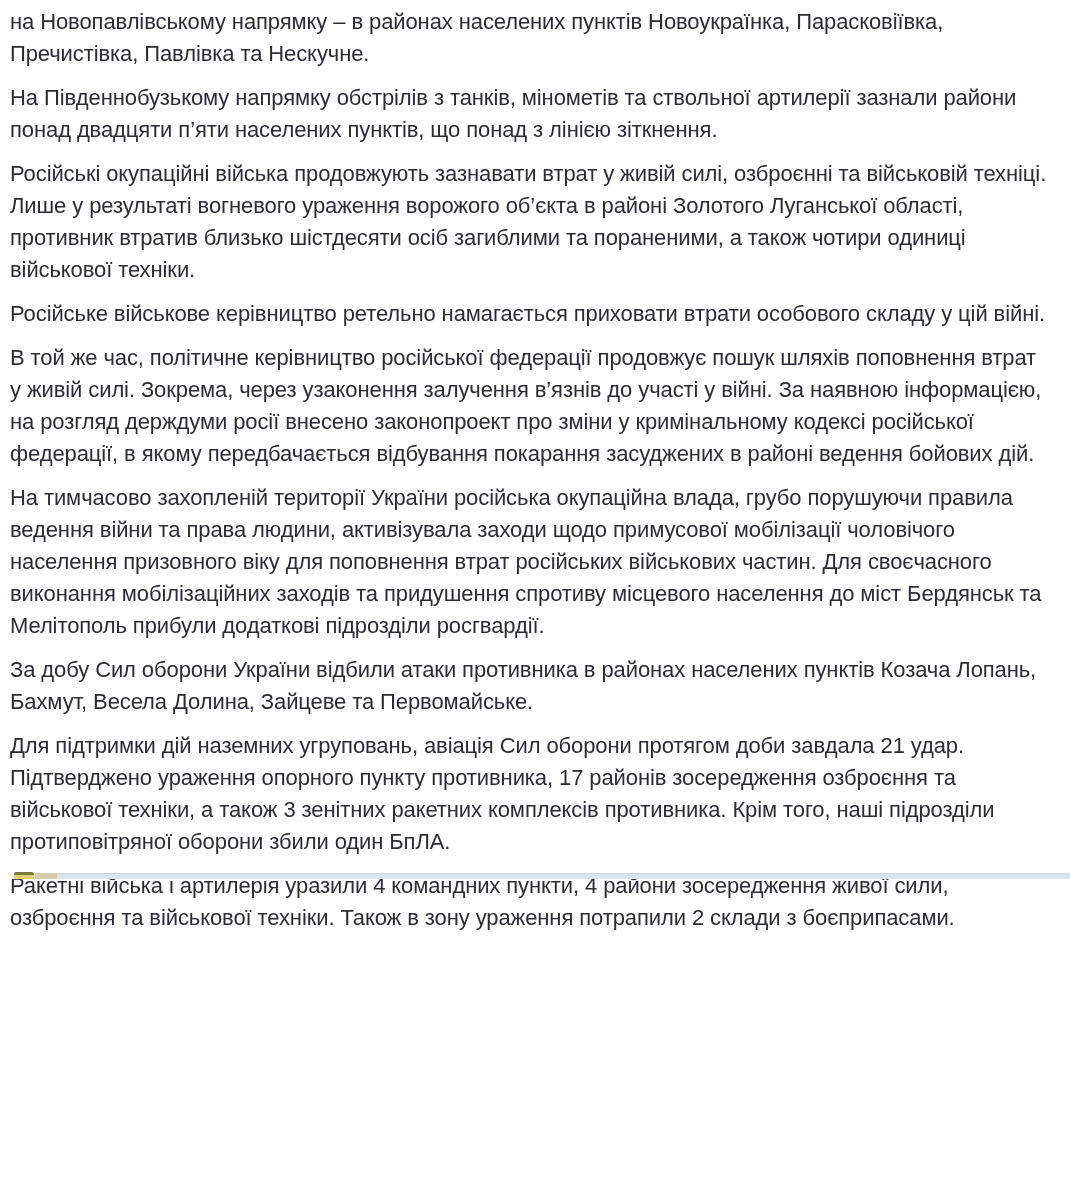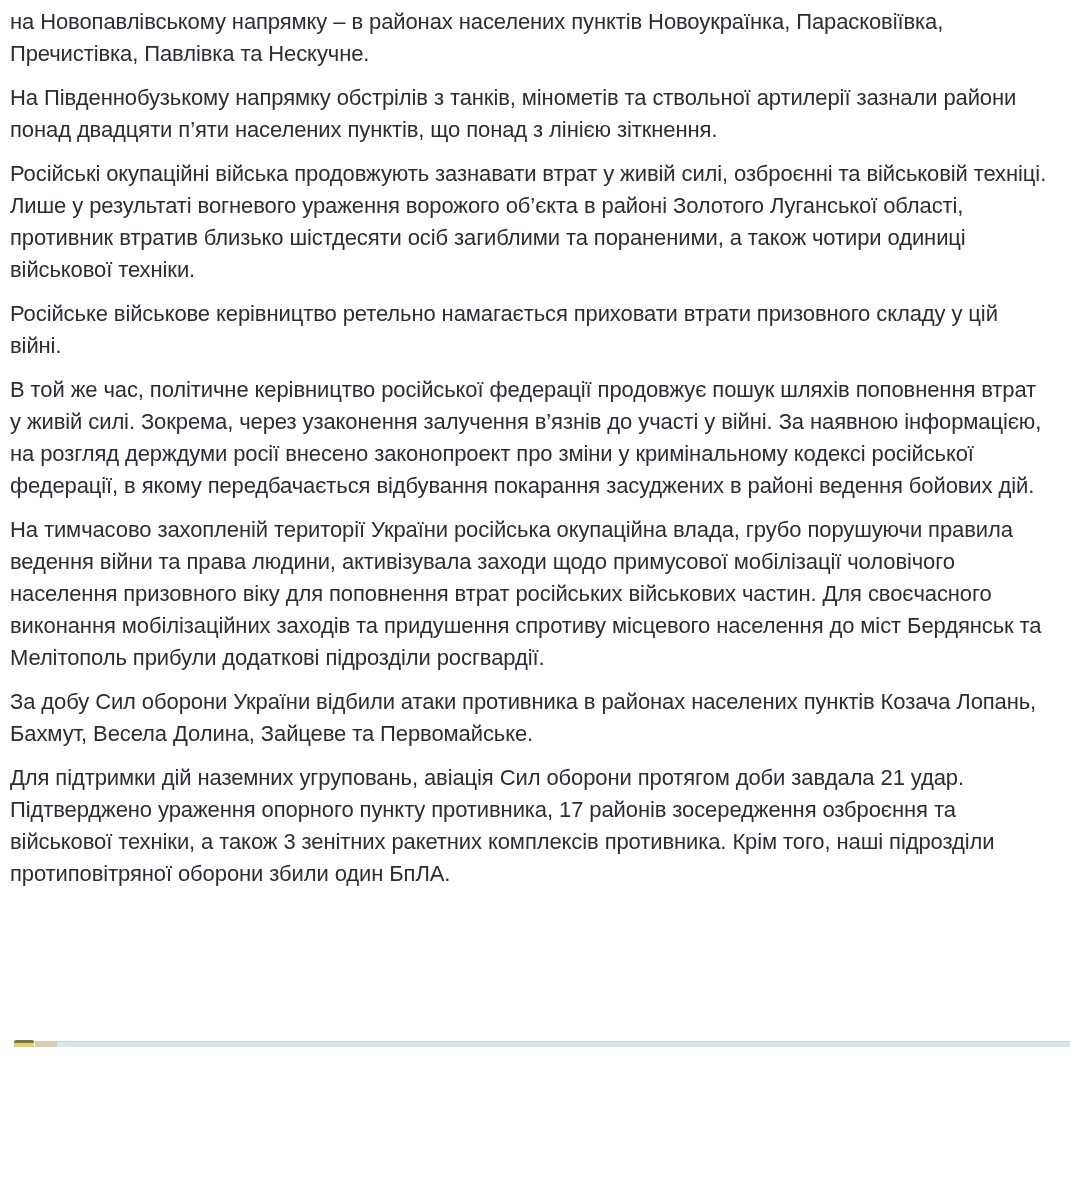--- a/index.html
+++ b/index.html
@@ -16,21 +16,21 @@
     margin:0;
     padding:0;
     width:1070px;
     height:1183px;
     overflow:hidden;
     background:var(--background);
   }
   .doc{
     position:relative;
     width:1070px;
-    height:1047px;
+    height:879px;
     padding:6px 22px 0 10px;
     font-family:"Liberation Sans","DejaVu Sans",sans-serif;
     font-size:22px;
     line-height:32px;
     letter-spacing:-0.1px;
     color:var(--text);
   }
   .doc p{
     margin:0 0 12px 0;
     white-space:pre-wrap;
@@ -71,25 +71,26 @@
   }
 </style>
 </head>
 <body>
 
 <div class="doc">
   <div id="paragraph-list">
       <p>на Новопавлівському напрямку – в районах населених пунктів Новоукраїнка, Парасковіївка, Пречистівка, Павлівка та Нескучне.</p>
       <p>На Південнобузькому напрямку обстрілів з танків, мінометів та ствольної артилерії зазнали райони понад двадцяти п’яти населених пунктів, що понад з лінією зіткнення.</p>
       <p>Російські окупаційні війська продовжують зазнавати втрат у живій силі, озброєнні та військовій техніці. Лише у результаті вогневого ураження ворожого об’єкта в районі Золотого Луганської області, противник втратив близько шістдесяти осіб загиблими та пораненими, а також чотири одиниці військової техніки.</p>
-      <p>Російське військове керівництво ретельно намагається приховати втрати призовного складу у цій війні.</p>
+      <p>Російське військове керівництво ретельно намагається приховати втрати особового складу у цій війні.</p>
       <p>В той же час, політичне керівництво російської федерації продовжує пошук шляхів поповнення втрат у живій силі. Зокрема, через узаконення залучення в’язнів до участі у війні. За наявною інформацією, на розгляд держдуми росії внесено законопроект про зміни у кримінальному кодексі російської федерації, в якому передбачається відбування покарання засуджених в районі ведення бойових дій.</p>
       <p>На тимчасово захопленій території України російська окупаційна влада, грубо порушуючи правила ведення війни та права людини, активізувала заходи щодо примусової мобілізації чоловічого населення призовного віку для поповнення втрат російських військових частин. Для своєчасного виконання мобілізаційних заходів та придушення спротиву місцевого населення до міст Бердянськ та Мелітополь прибули додаткові підрозділи росгвардії.</p>
       <p>За добу Сил оборони України відбили атаки противника в районах населених пунктів Козача Лопань, Бахмут, Весела Долина, Зайцеве та Первомайське.</p>
       <p>Для підтримки дій наземних угруповань, авіація Сил оборони протягом доби завдала 21 удар. Підтверджено ураження опорного пункту противника, 17 районів зосередження озброєння та військової техніки, а також 3 зенітних ракетних комплексів противника. Крім того, наші підрозділи протиповітряної оборони збили один БпЛА.</p>
+      <p>Ракетні війська і артилерія уразили 4 командних пункти, 4 райони зосередження живої сили, озброєння та військової техніки. Також в зону ураження потрапили 2 склади з боєприпасами.</p>
     </div>
 
   <div class="peek-strip">
     <div class="peek-icon"></div>
     <div class="peek-beige"></div>
     <div class="peek-bar"></div>
   </div>
 </div>
 
 </body></html>

